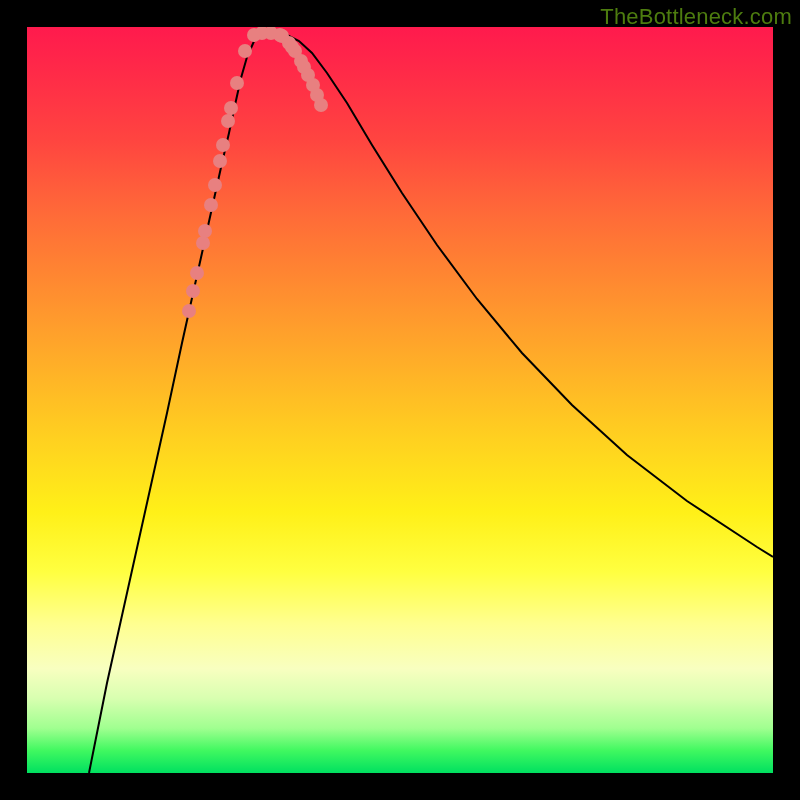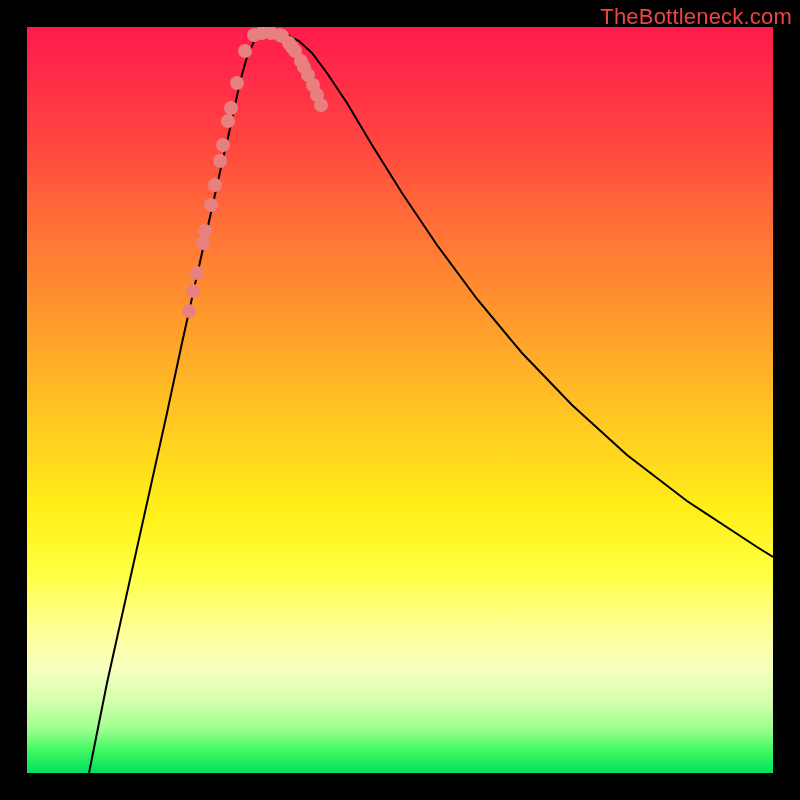--- a/index.html
+++ b/index.html
@@ -44,21 +44,21 @@
       #f8ffc0 86%,
       #d8ffb0 90%,
       #a0ff90 94%,
       #40f860 97%,
       #00e060 100%);
   }
   .watermark {
     position: absolute;
     top: 4px;
     right: 8px;
-    color: #ef4444;
+    color: #4d7c0f;
     font-size: 22px;
     font-weight: 500;
     letter-spacing: 0.2px;
     user-select: none;
   }
   svg.curve {
     position: absolute;
     left: 0; top: 0;
     width: 746px;
     height: 746px;

